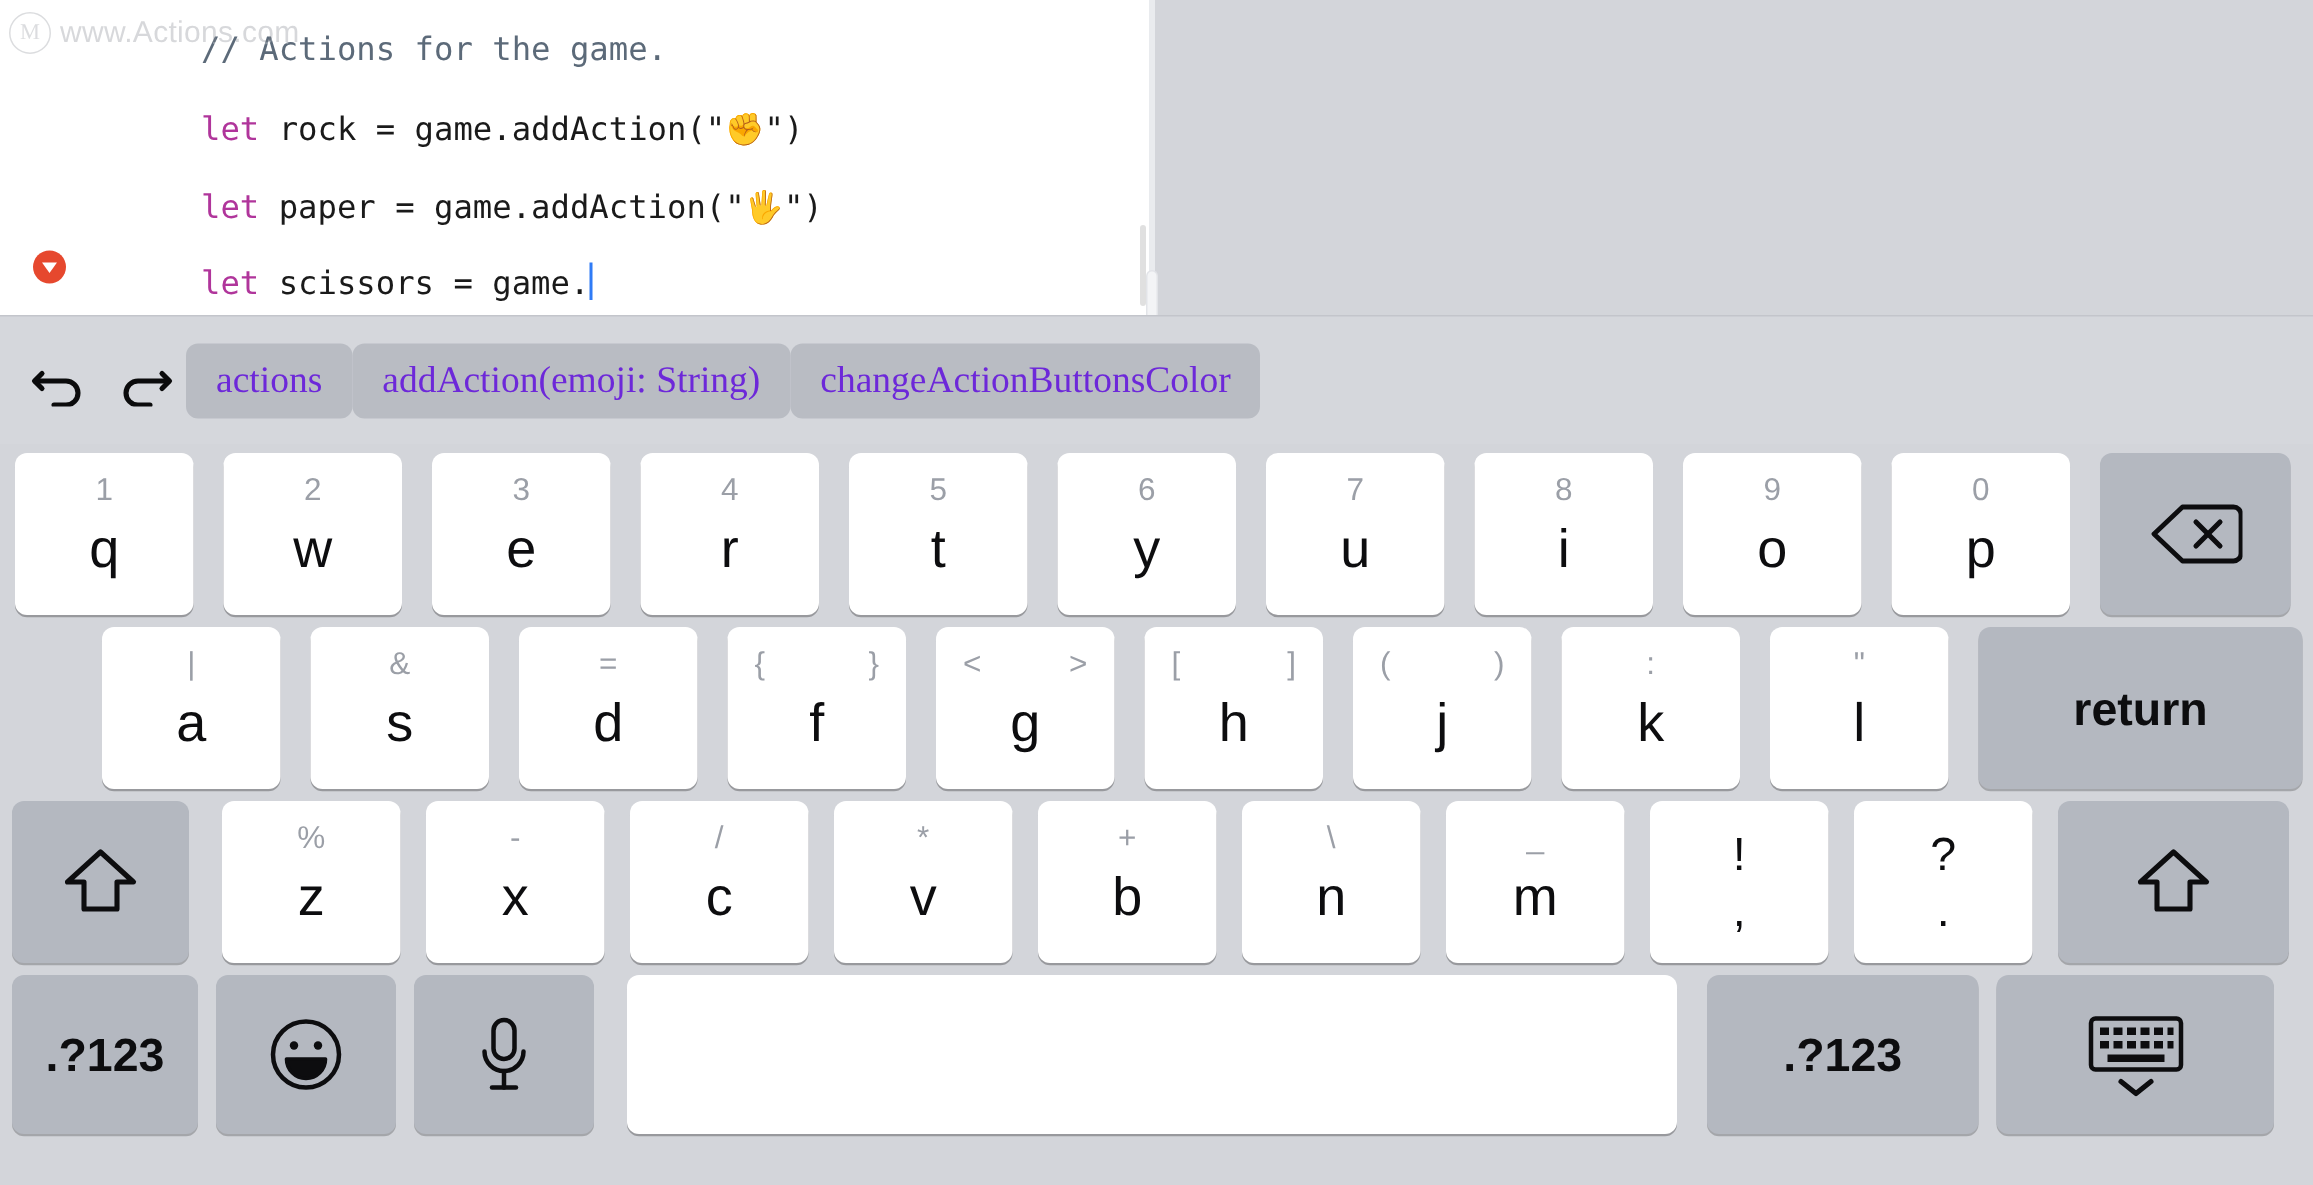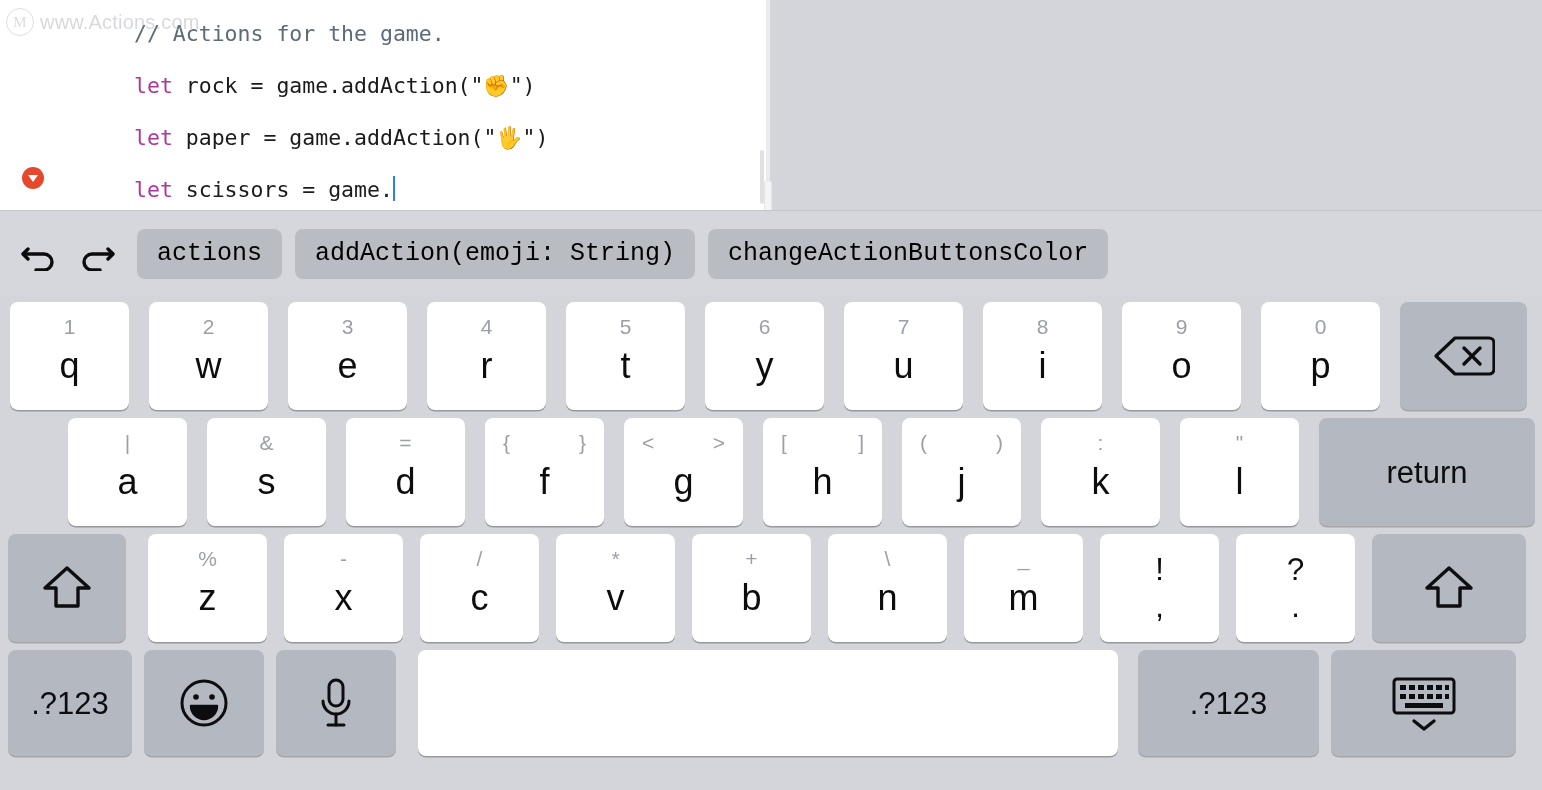--- a/index.html
+++ b/index.html
@@ -204,32 +204,31 @@
     display: flex;
     align-items: center;
     justify-content: center;
     cursor: pointer;
     font-size: 36px;
     color: #0b0b0c;
     line-height: 1;
   }
   .sugg-chip {
     height: 50px;
-    margin-left: 13px;
     padding: 0 20px;
     border-radius: 8px;
     background: #b9bcc3;
-    color: #000000;
+    color: #6d28d9;
     font-size: 25px;
     display: flex;
     align-items: center;
     justify-content: center;
     white-space: nowrap;
     cursor: pointer;
-    font-family: Liberation Mono, monospace;
+    font-family: Liberation Serif, serif;
   }
 
   
   .keyboard {
     position: absolute;
     left: 0;
     top: 296px;
     width: 1542px;
     height: 494px;
     background: #d3d5da;
@@ -266,20 +265,21 @@
   }
   .key-main {
     font-size: 36px;
     color: #0d0d0f;
     line-height: 1;
     padding-bottom: 26px;
     font-family: "Liberation Sans", sans-serif;
   }
   .key-main.small {
     font-size: 31px;
+    font-weight: bold;
   }
   .key-alt {
     position: absolute;
     top: 14px;
     left: 0; right: 0;
     text-align: center;
     font-size: 21px;
     color: #9b9fa7;
     line-height: 1;
     font-family: "Liberation Sans", sans-serif;

